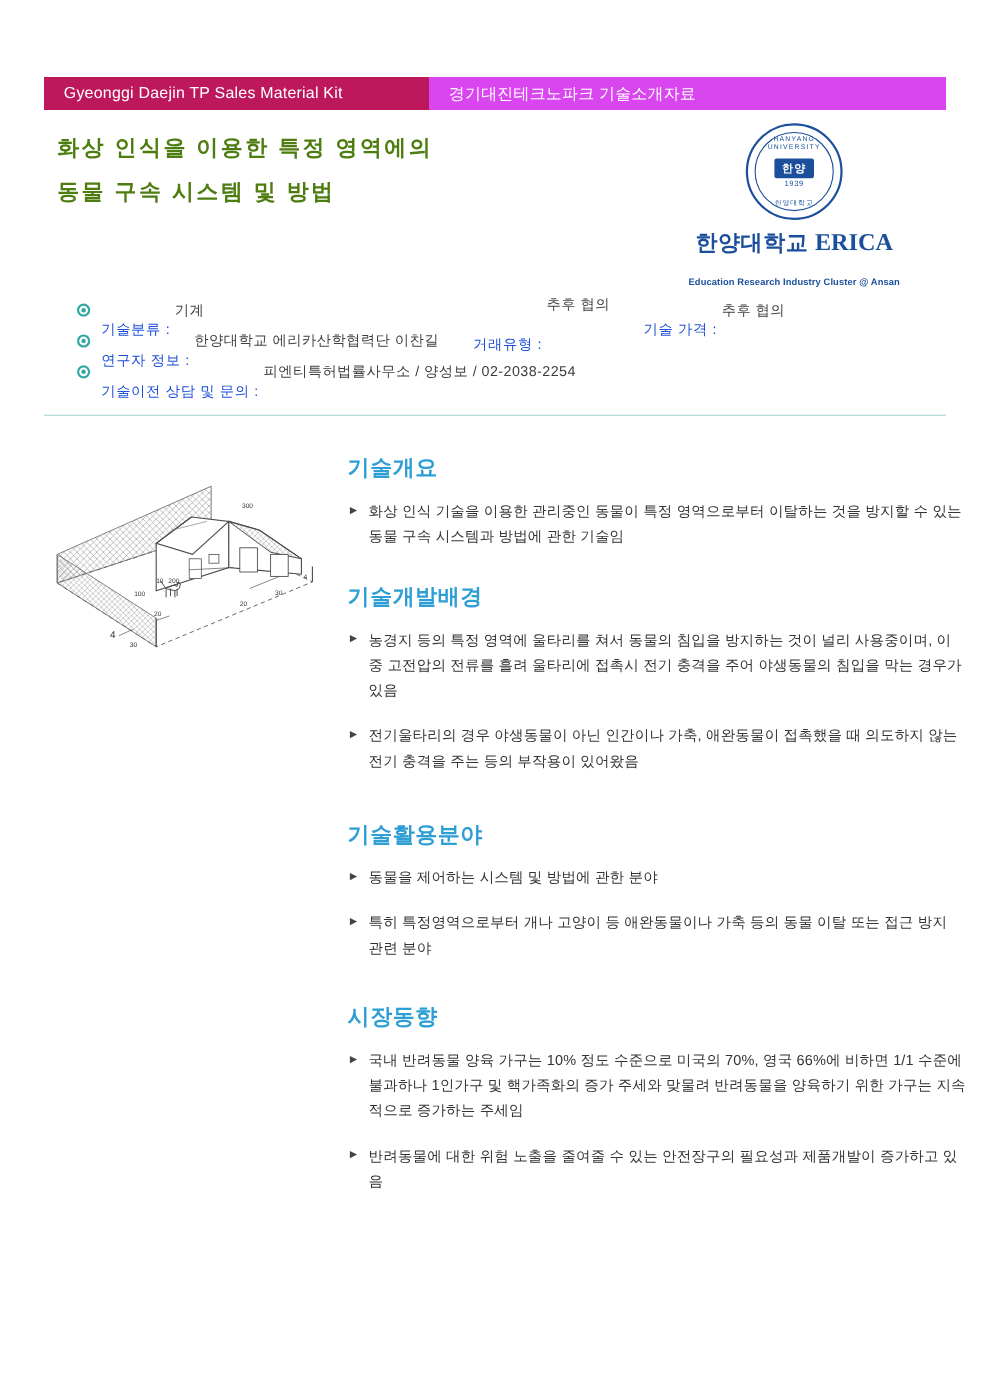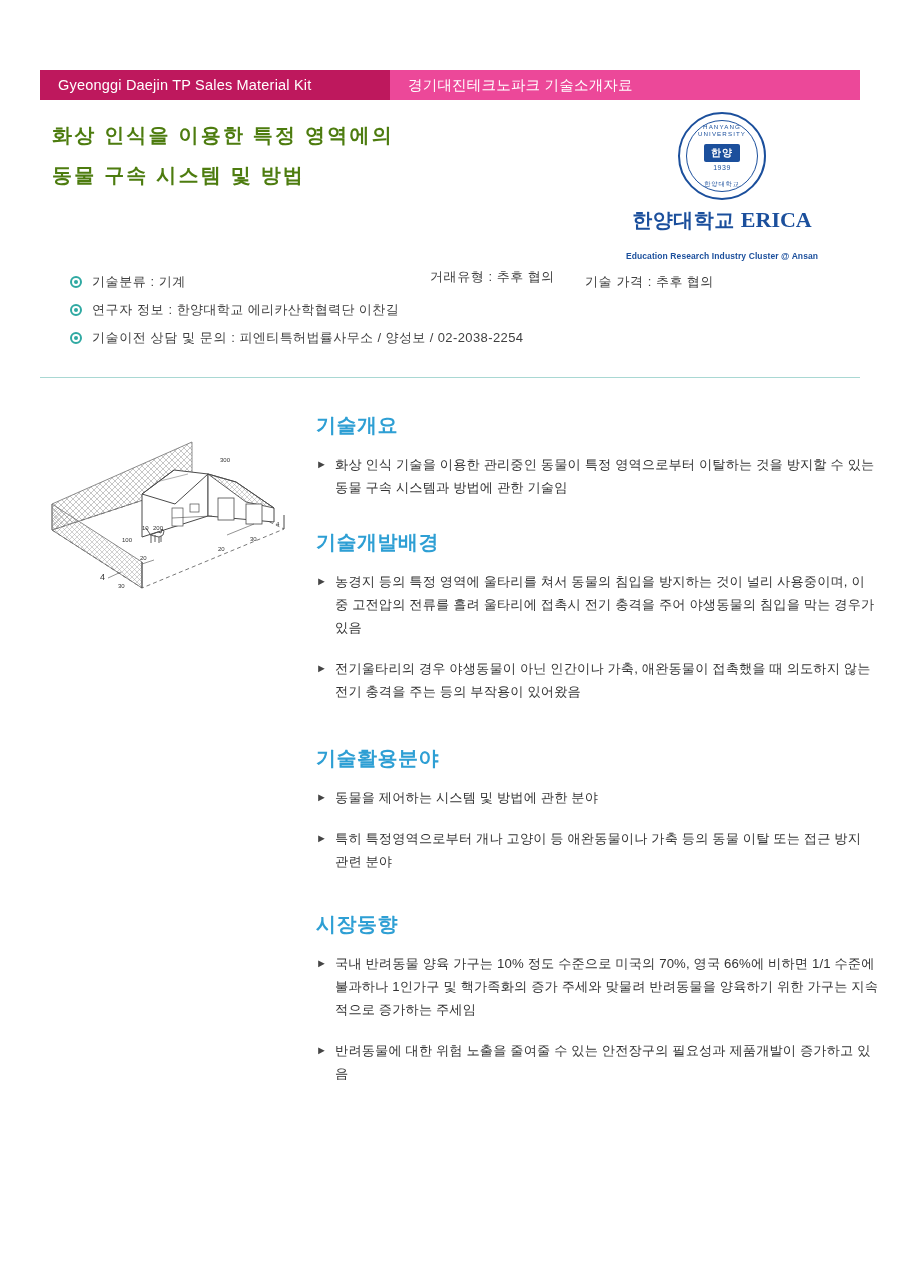--- a/index.html
+++ b/index.html
@@ -30,21 +30,21 @@
     color: #ffffff;
     flex: 0 0 350px;
     display: flex;
     align-items: center;
     padding-left: 18px;
     font-size: 14.5px;
     letter-spacing: .2px;
     box-sizing: border-box;
   }
   .header-bar .kr-label {
-    background: #ec4899;
+    background: #d946ef;
     color: #ffffff;
     flex: 1 1 auto;
     display: flex;
     align-items: center;
     padding-left: 18px;
     font-size: 14.5px;
     letter-spacing: .2px;
     box-sizing: border-box;
   }
 
@@ -179,22 +179,23 @@
   .bullet-dot::after {
     content: "";
     position: absolute;
     left: 50%; top: 50%;
     width: 4px; height: 4px;
     margin: -2px 0 0 -2px;
     background: #2fa9a2;
     border-radius: 50%;
   }
   .meta-label {
-    color: #404040;
+    color: #1d4ed8;
     letter-spacing: .6px;
+    margin-top: 36px;
   }
   .meta-value {
     color: #3f3f3f;
     letter-spacing: .4px;
     margin-left: 4px;
   }
   .meta-col-2 {
     position: absolute;
     left: 360px;
     top: 0;

